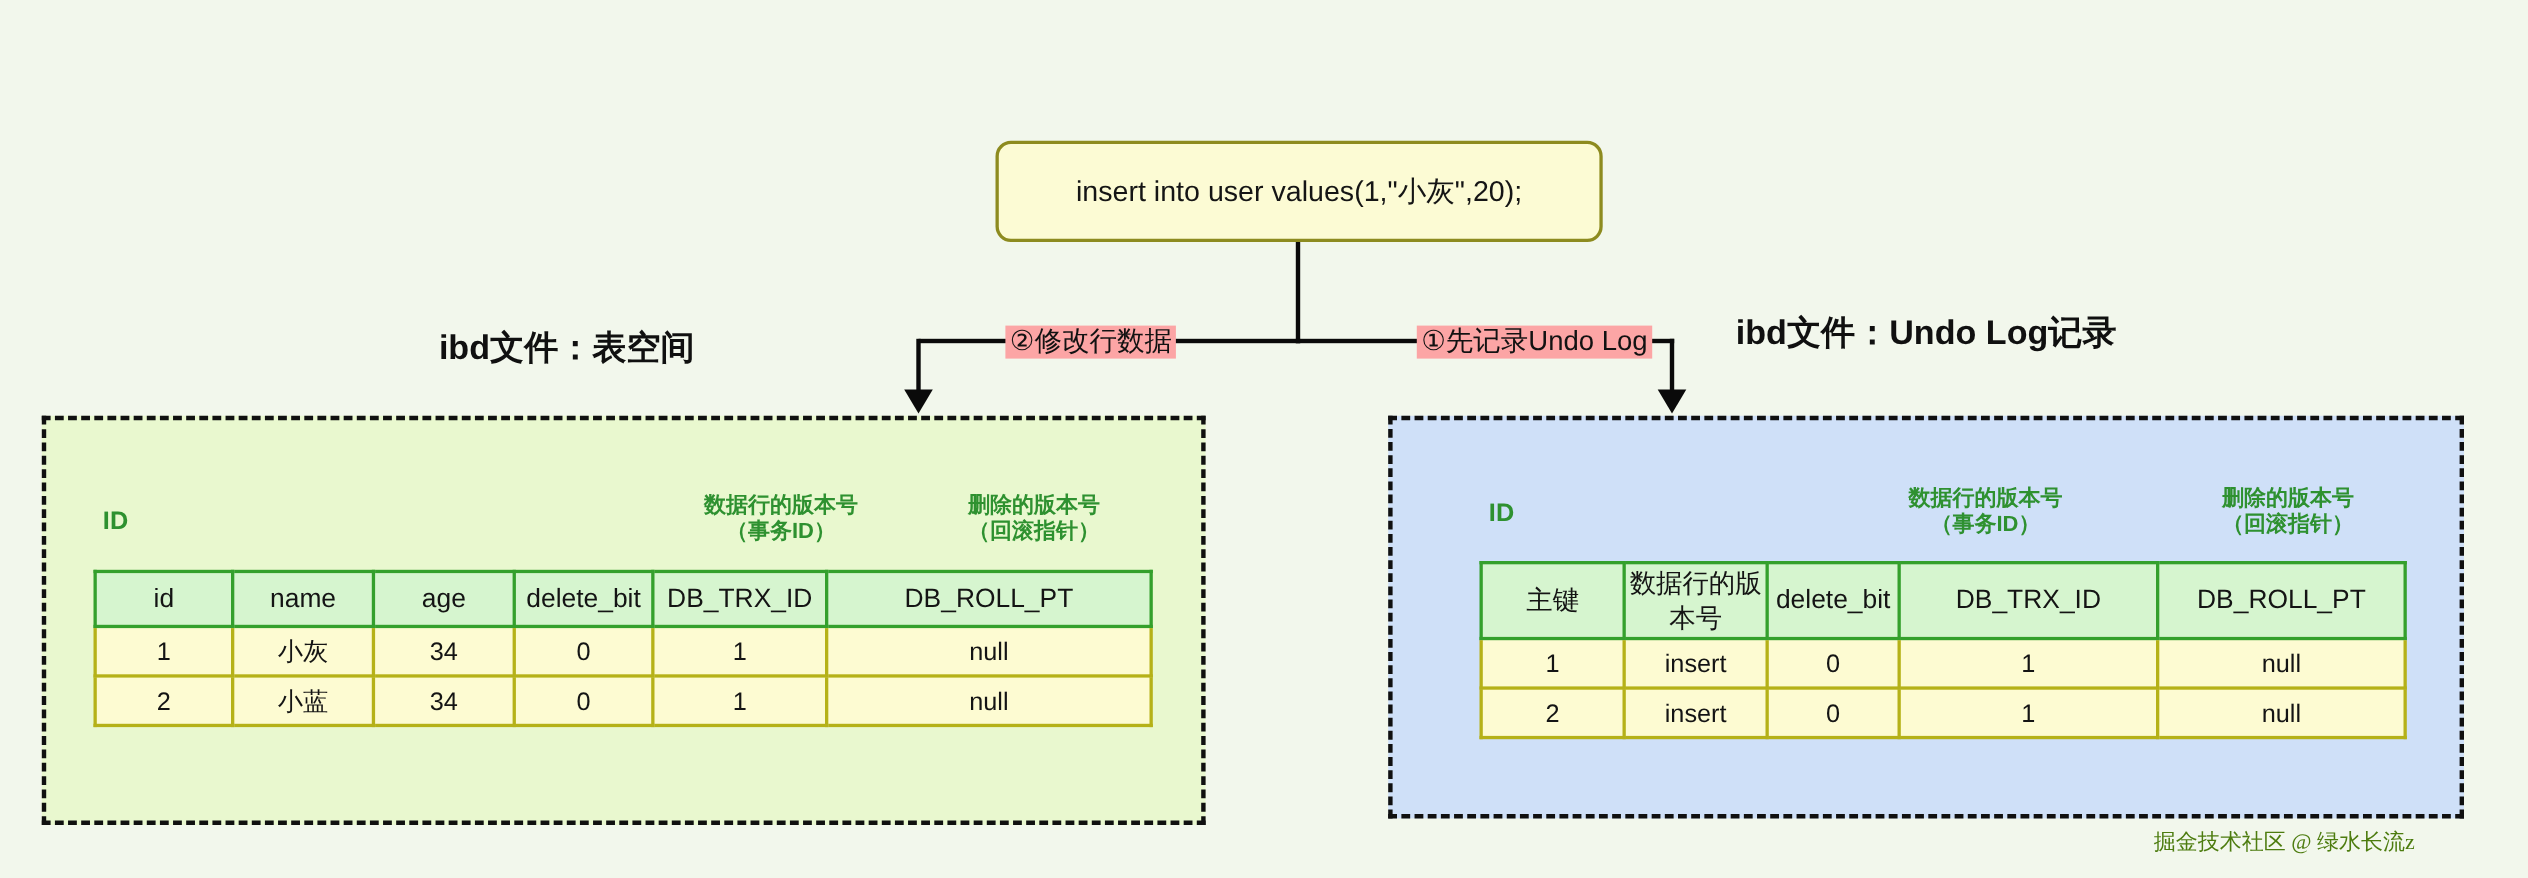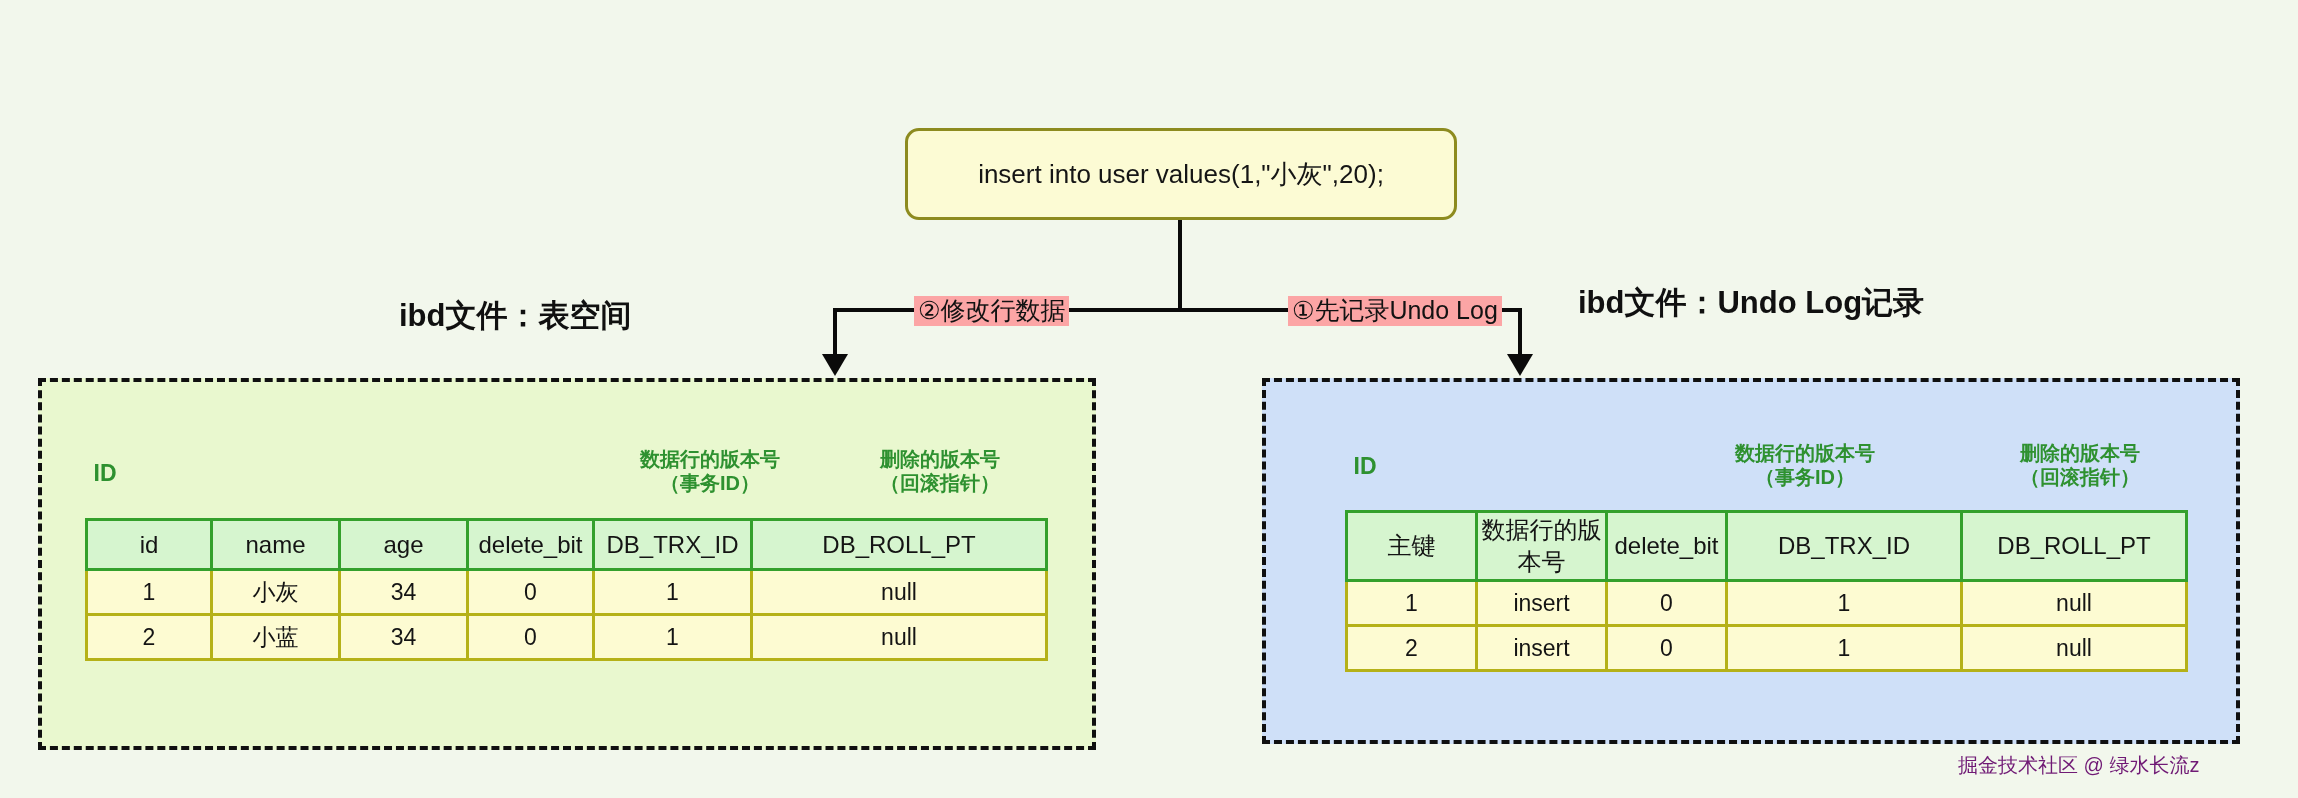--- a/index.html
+++ b/index.html
@@ -156,22 +156,23 @@
     height: 45px;
   }
 
   #table-tablespace { left: 85px;  top: 518px; width: 960px; }
   #table-undolog    { left: 1345px; top: 510px; width: 840px; }
 
   
   #watermark {
     left: 1958px; top: 752px;
     font-size: 20px;
-    color: #701a75;
-    white-space: nowrap;
+    color: #4d7c0f;
+    white-space: nowrap;
+    font-family: Liberation Serif, serif;
   }
 </style>
 </head>
 <body>
 
 <div id="stage">
 
 
   <div class="abs" id="sql-box">
     <span id="sql-text">insert into user values(1,"小灰",20);</span>

